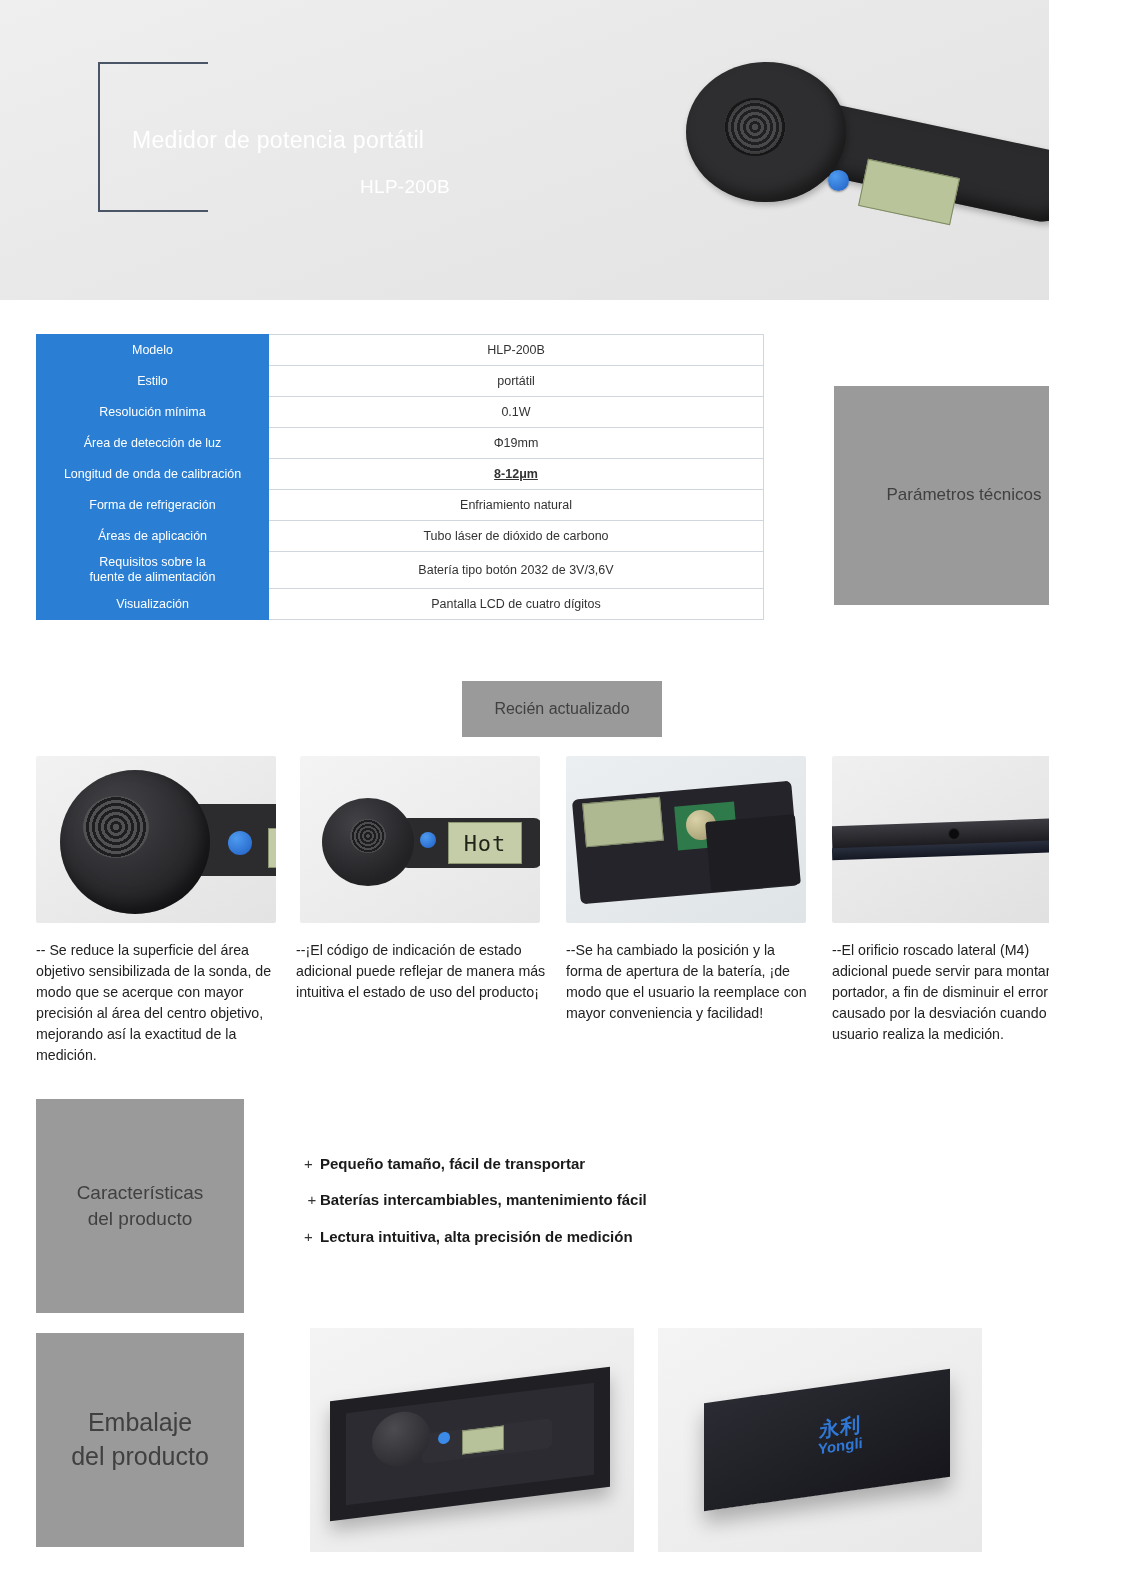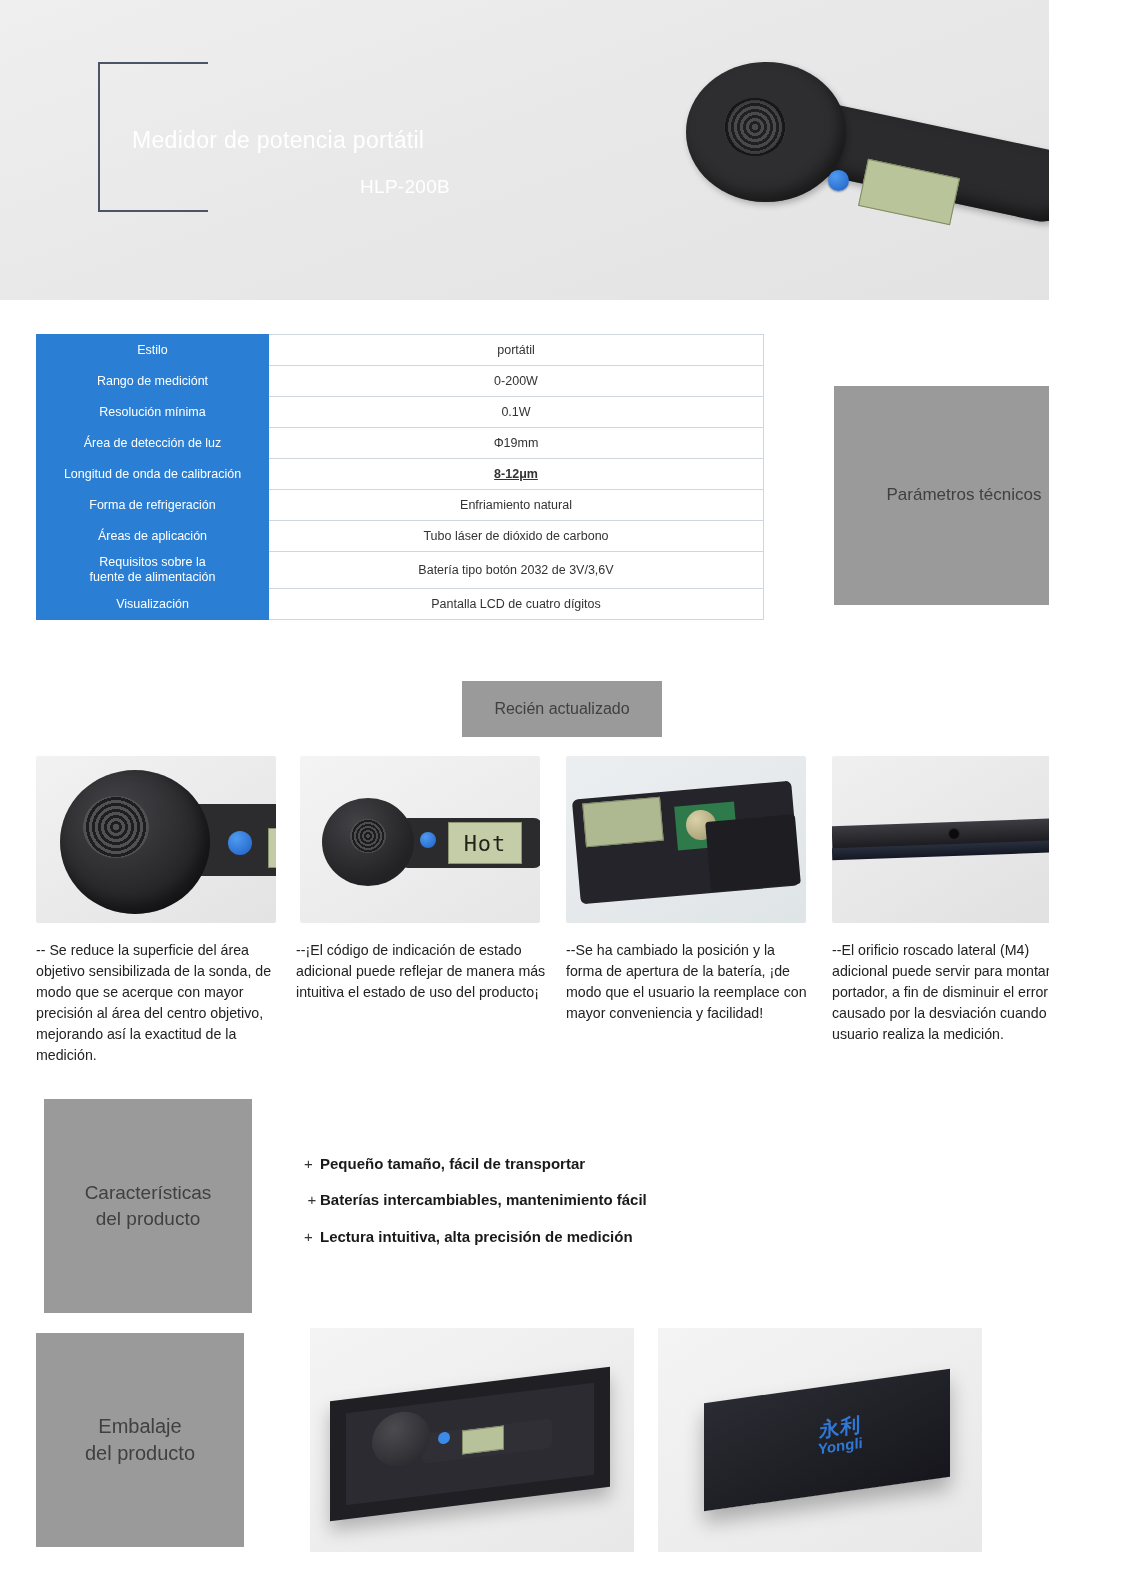--- a/index.html
+++ b/index.html
@@ -127,22 +127,22 @@
     background: #9a9a9a;
     color: #404040;
     display: flex;
     align-items: center;
     justify-content: center;
     text-align: center;
     line-height: 1.35;
   }
   #panel-tech { left: 834px; top: 386px; width: 260px; height: 219px; font-size: 17px; }
   #panel-new  { left: 462px; top: 681px; width: 200px; height: 56px; font-size: 16px; }
-  #panel-feat { left: 44px;  top: 1099px; width: 208px; height: 214px; font-size: 19px; }
-  #panel-pack { left: 36px;  top: 1333px; width: 208px; height: 214px; font-size: 20px; }
+  #panel-feat { left: 36px;  top: 1099px; width: 208px; height: 214px; font-size: 19px; }
+  #panel-pack { left: 36px;  top: 1333px; width: 208px; height: 214px; font-size: 25px; }
 
   
   .photo {
     position: absolute;
     top: 756px;
     width: 240px; height: 167px;
     overflow: hidden;
     border-radius: 2px;
   }
   #photo-1 { left: 36px;  background: linear-gradient(150deg,#f2f2f2,#e3e3e3); }
@@ -364,26 +364,26 @@
       <div class="dev-head"></div>
       <div class="dev-sensor"></div>
       <div class="dev-screen"></div>
       <div class="dev-btn"></div>
     </div>
   </div>
 
   <table class="spec-table">
     <tbody>
       <tr>
+        <td class="k">Modelo</td>
+        <td class="v">HLP-200B</td>
+      </tr>
+      <tr>
         <td class="k">Estilo</td>
         <td class="v">portátil</td>
-      </tr>
-      <tr>
-        <td class="k">Rango de mediciónt</td>
-        <td class="v">0-200W</td>
       </tr>
       <tr>
         <td class="k">Resolución mínima</td>
         <td class="v">0.1W</td>
       </tr>
       <tr>
         <td class="k">Área de detección de luz</td>
         <td class="v">Φ19mm</td>
       </tr>
       <tr>

